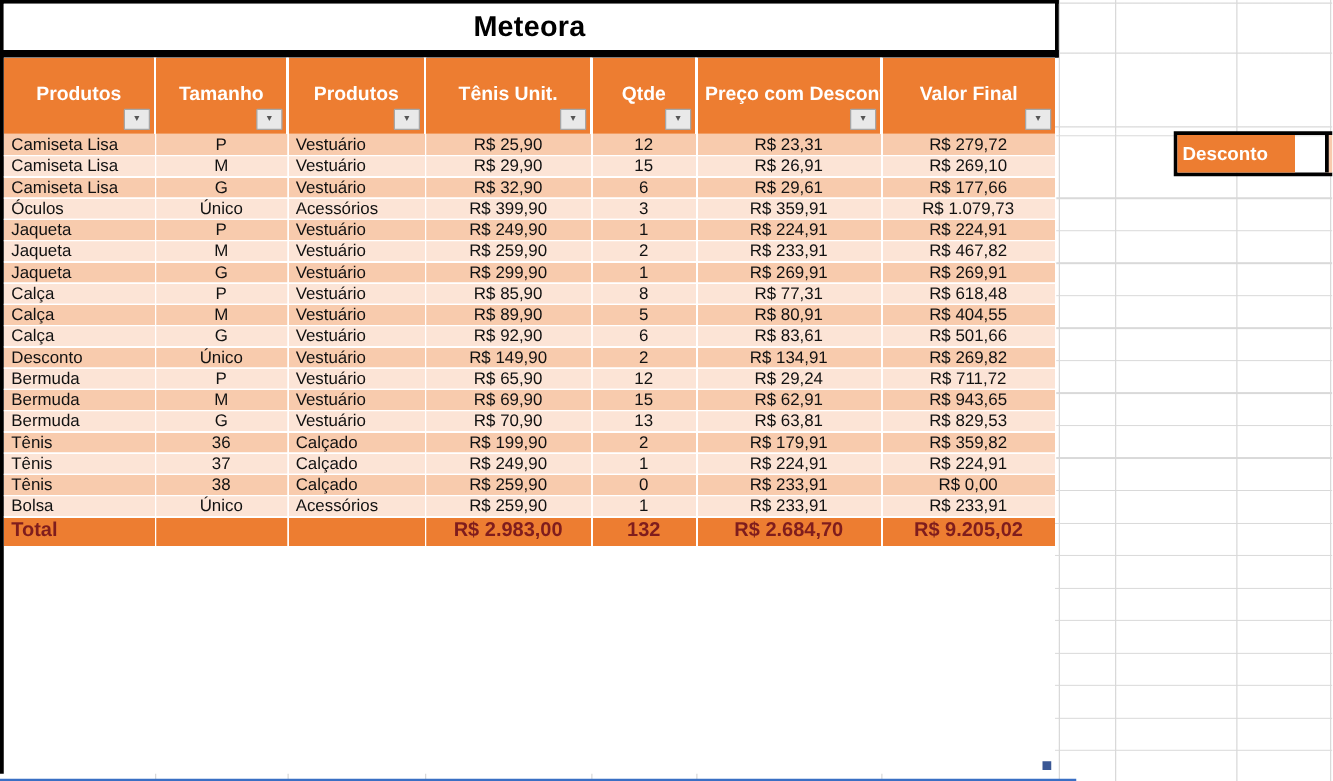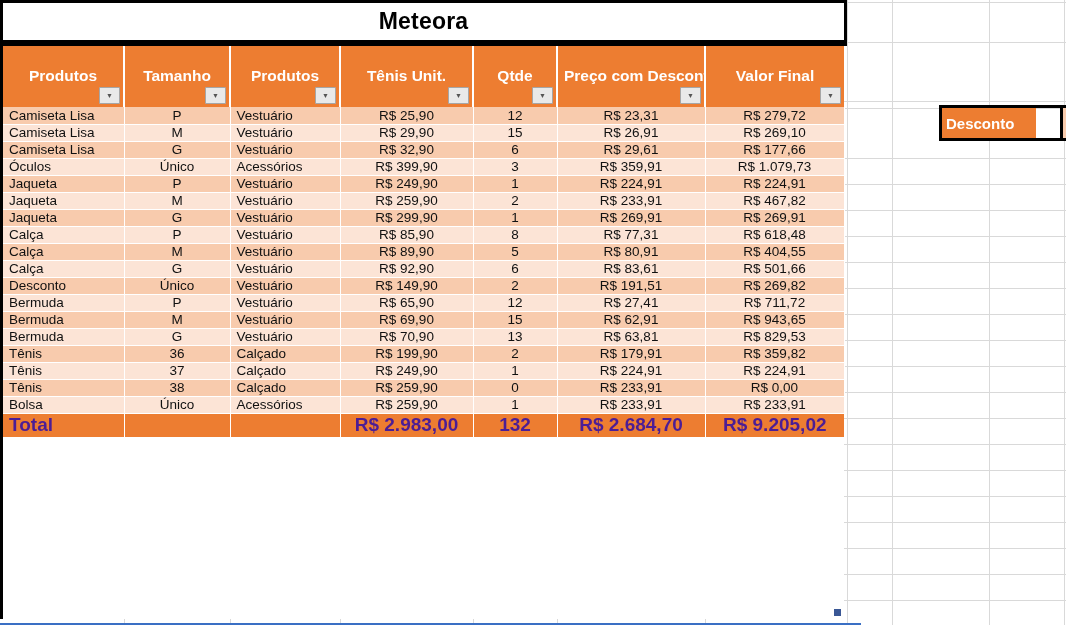--- a/index.html
+++ b/index.html
@@ -72,21 +72,21 @@
   tbody tr{height:17px;}
   tbody tr.dark td{background:var(--rowdark,#F8CBAD);}
   tbody tr.light td{background:var(--rowlight,#FCE4D6);}
   tbody td{
     font-size:13.5px;border-right:1px solid #fff;border-bottom:1px solid #fff;
     text-align:center;color:#111;
   }
   tbody td:nth-child(1),tbody td:nth-child(3){text-align:left;}
   tfoot tr{height:24px;}
   tfoot td{
-    background:var(--header,#ED7D31);color:#4c1d95;font-weight:bold;font-size:19px;
+    background:var(--header,#ED7D31);color:#7f1d1d;font-weight:bold;font-size:16px;
     border-right:1px solid #fff;text-align:center;margin-top:12px;
   }
   tfoot td:first-child{text-align:left;}
   tfoot td:last-child{border-right:none;}
   
   .filter-btn{
     position:absolute;right:3px;bottom:3px;width:21px;height:17px;
     background:#e9e9e9;border:1px solid #a6a6a6;border-radius:1px;
     display:flex;align-items:center;justify-content:center;box-sizing:border-box;
   }
@@ -252,30 +252,30 @@
           <td>6</td>
           <td>R$ 83,61</td>
           <td>R$ 501,66</td>
         </tr>
         <tr class="dark">
           <td>Desconto</td>
           <td>Único</td>
           <td>Vestuário</td>
           <td>R$ 149,90</td>
           <td>2</td>
-          <td>R$ 191,51</td>
+          <td>R$ 134,91</td>
           <td>R$ 269,82</td>
         </tr>
         <tr class="light">
           <td>Bermuda</td>
           <td>P</td>
           <td>Vestuário</td>
           <td>R$ 65,90</td>
           <td>12</td>
-          <td>R$ 27,41</td>
+          <td>R$ 29,24</td>
           <td>R$ 711,72</td>
         </tr>
         <tr class="dark">
           <td>Bermuda</td>
           <td>M</td>
           <td>Vestuário</td>
           <td>R$ 69,90</td>
           <td>15</td>
           <td>R$ 62,91</td>
           <td>R$ 943,65</td>

